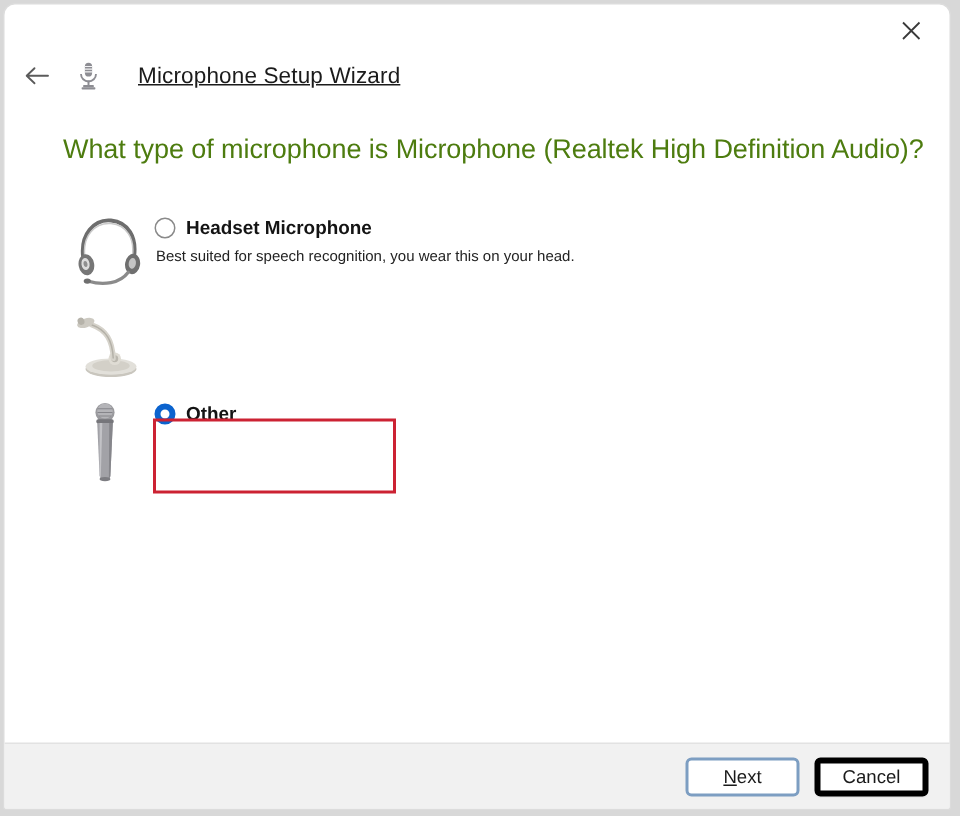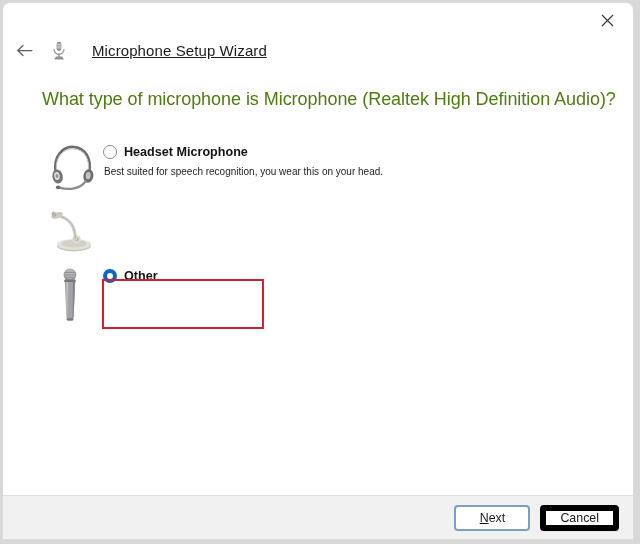--- a/index.html
+++ b/index.html
@@ -204,21 +204,21 @@
     padding-right: 16px;
     gap: 10px;
   }
   .btn {
     height: 26px;
     min-width: 76px;
     padding: 0 14px;
     font-size: 12.4px;
     color: #1a1a1a;
     background: #ffffff;
-    border: 6px solid #000000;
+    border: 4px solid #000000;
     border-radius: 4px;
     cursor: pointer;
     font-family: "Liberation Sans", sans-serif;
     display: flex;
     align-items: center;
     justify-content: center;
     box-shadow: 0 1px 0 rgba(0,0,0,0.03);
   }
   .btn.focused {
     border: 2px solid #7d9ec2;

